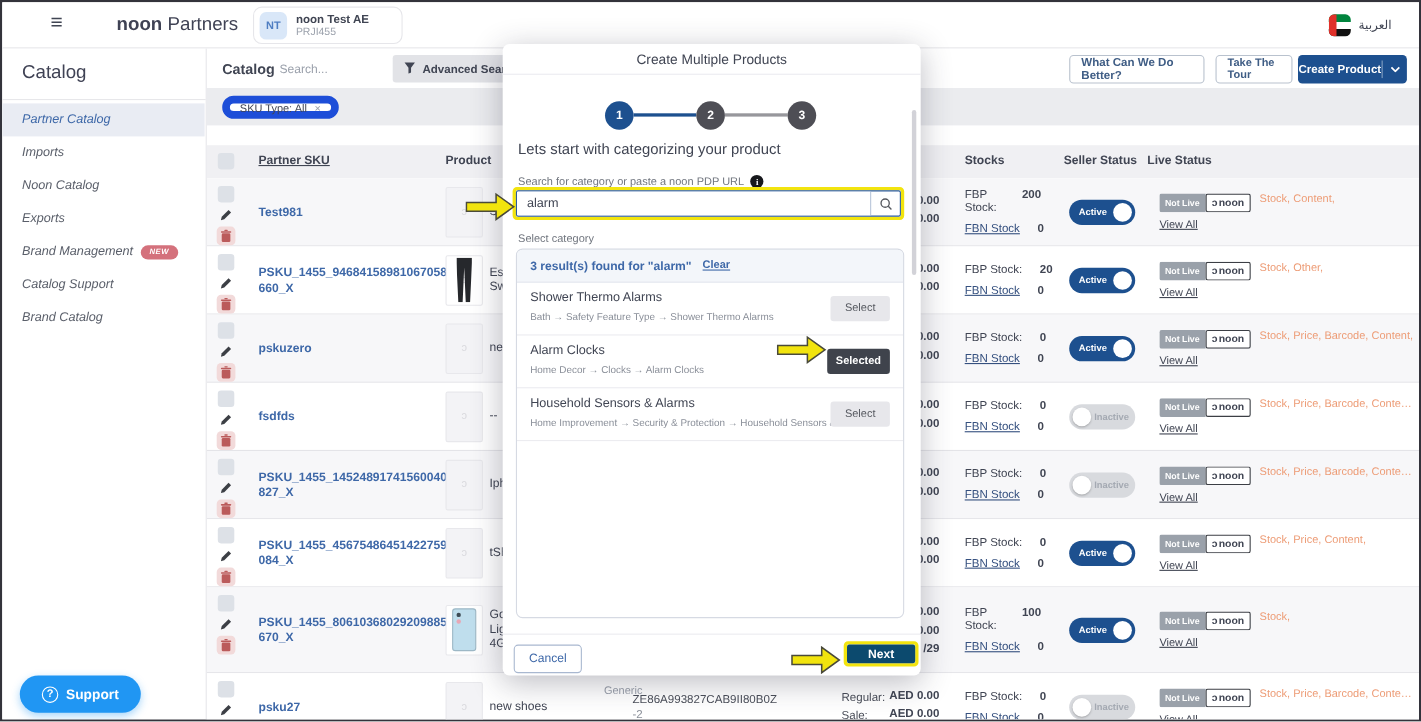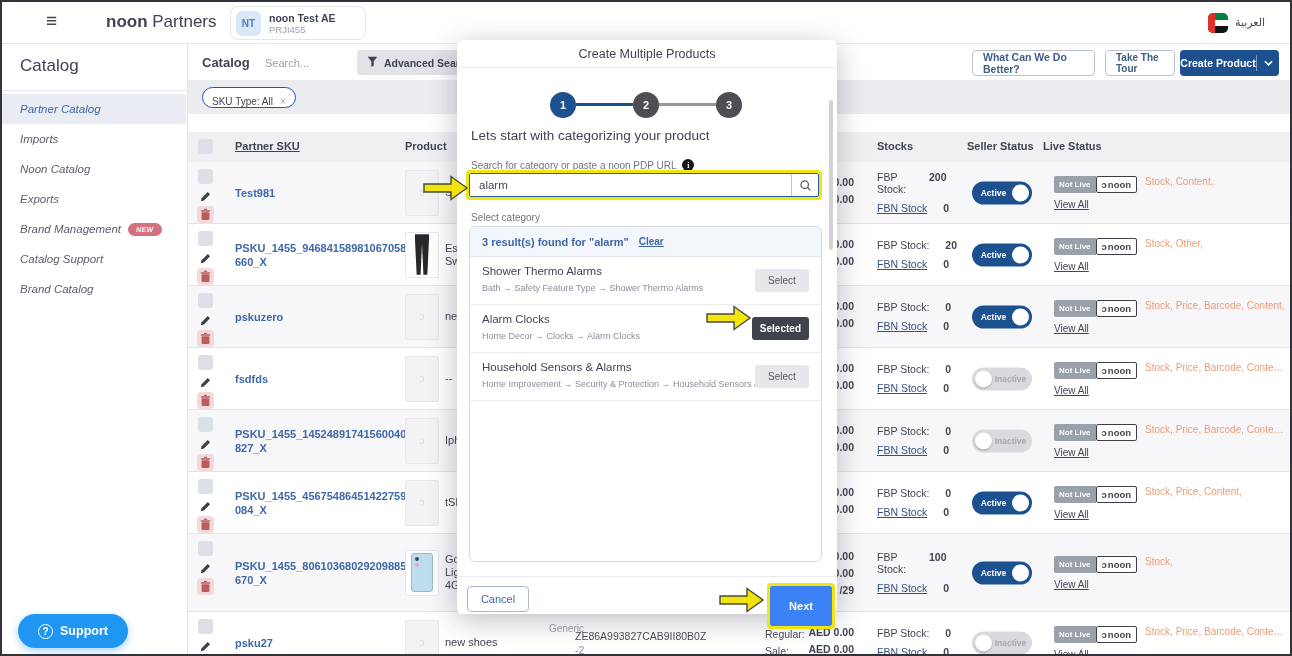--- a/index.html
+++ b/index.html
@@ -35,34 +35,34 @@
   .new-badge{margin-left:7px;background:#d4717c;color:#fff;font-size:7px;font-weight:700;padding:3px 8px;border-radius:8px;letter-spacing:.4px;}
   .support-btn{position:absolute;left:16px;top:612px;width:110px;height:34px;border-radius:17px;background:#2096f3;color:#fff;
         display:flex;align-items:center;justify-content:center;gap:7px;font-size:12.5px;font-weight:700;cursor:pointer;
         box-shadow:0 3px 8px rgba(33,150,243,.4);z-index:6;}
   .q-ic{width:15px;height:15px;border:1.5px solid #fff;border-radius:50%;font-size:10px;font-weight:700;
         display:flex;align-items:center;justify-content:center;}
   
   .main{position:absolute;left:186px;top:42px;right:0;bottom:0;background:#fff;}
   .tb-title{position:absolute;left:14px;top:11px;font-size:13px;font-weight:700;}
   .tb-search{position:absolute;left:64px;top:8px;width:108px;height:22px;display:flex;align-items:center;}
-  .tb-search input{flex:1;border:none;outline:none;font-size:11px;font-family:inherit;color:#404553;background:transparent;margin-left:11px;}
+  .tb-search input{flex:1;border:none;outline:none;font-size:11px;font-family:inherit;color:#404553;background:transparent;}
   .tb-search input::placeholder{color:#9aa0ab;}
   .adv-btn{position:absolute;left:169px;top:6px;height:25px;padding:0 10px;background:#e2e3e7;border-radius:3px;
         display:flex;align-items:center;gap:6px;font-size:10.5px;font-weight:700;color:#404553;cursor:pointer;}
   .ghost-btn{position:absolute;top:6px;height:26px;border:1px solid #b9c2ce;border-radius:4px;background:#fff;
         display:flex;align-items:center;justify-content:center;font-size:10.5px;font-weight:700;color:#3f5d85;cursor:pointer;padding:0 10px;}
   .create-btn{position:absolute;left:992px;top:6px;width:99px;height:26px;background:#1d508f;border-radius:4px;color:#fff;
         display:flex;align-items:center;cursor:pointer;font-size:10.5px;font-weight:700;}
   .create-btn .cp-label{flex:1;text-align:center;}
   .create-btn .cp-div{width:1px;height:16px;background:rgba(255,255,255,.45);}
   .create-btn .cp-car{width:22px;display:flex;align-items:center;justify-content:center;}
   .filter-strip{position:absolute;left:0;right:0;top:36px;height:34px;background:#ebecef;}
-  .chip{position:absolute;left:14px;top:7px;height:21px;border:1px solid #1d4ed8;border-radius:11px;background:#fff;
-        display:flex;align-items:flex-end;gap:7px;padding:0 9px;font-size:10px;color:#404553;}
+  .chip{position:absolute;left:14px;top:7px;height:21px;border:7px solid #1d4ed8;border-radius:11px;background:#fff;
+        display:flex;align-items:flex-start;gap:7px;padding:0 9px;font-size:10px;color:#404553;}
   .chip .x{color:#9aa0ab;font-size:10px;cursor:pointer;}
   .thead{position:absolute;left:0;right:0;top:88px;height:30px;background:#f0f0f3;font-size:11px;font-weight:700;color:#404553;}
   .thead span{position:absolute;top:8px;}
   .th-cb{position:absolute;left:10px;top:7px;width:15px;height:15px;background:#dde1e7;border-radius:3px;cursor:pointer;}
   
   .rows{position:absolute;left:0;right:0;top:118px;bottom:0;overflow:hidden;}
   .trow{position:relative;height:62px;border-bottom:1px solid #e4e4e8;background:#fff;}
   .trow.alt{background:#f7f7f9;}
   .trow.tall{height:78px;}
   .cb{position:absolute;left:10px;top:7px;width:15px;height:15px;background:#dde1e7;border-radius:3px;cursor:pointer;}
@@ -150,21 +150,21 @@
   .result{position:relative;height:48px;border-bottom:1px solid #ececf0;}
   .result .rname{position:absolute;left:12px;top:8px;font-size:11.5px;color:#404553;}
   .result .rpath{position:absolute;left:12px;top:26px;font-size:9px;color:#8a8f99;}
   .rbtn{position:absolute;right:12px;top:12px;height:23px;min-width:54px;border-radius:3px;background:#e7e7eb;color:#55585f;
         font-size:10px;display:flex;align-items:center;justify-content:center;cursor:pointer;padding:0 8px;}
   .rbtn.selected{background:#3f434c;color:#fff;font-weight:700;}
   .m-footline{position:absolute;left:0;right:0;top:536px;height:1px;background:#ececf0;}
   .cancel-btn{position:absolute;left:10px;top:546px;width:62px;height:26px;border:1px solid #a9b8d0;border-radius:4px;
         background:#fff;color:#3e68a8;font-size:11px;display:flex;align-items:center;justify-content:center;cursor:pointer;}
   .next-wrap{position:absolute;left:310px;top:543px;border:3px solid #f2e40e;border-radius:4px;}
-  .next-btn{width:62px;height:40px;background:#3b82f6;color:#fff;font-size:11px;font-weight:700;border-radius:2px;
+  .next-btn{width:62px;height:17px;background:#0c4a6e;color:#fff;font-size:11px;font-weight:700;border-radius:2px;
         display:flex;align-items:center;justify-content:center;cursor:pointer;}
   .m-scrollthumb{position:absolute;right:4px;top:60px;width:4px;height:150px;background:#d2d2d8;border-radius:2px;}
   
   .ann{position:absolute;z-index:40;}
 </style>
 </head>
 <body>
 
 <div id="app">
 

